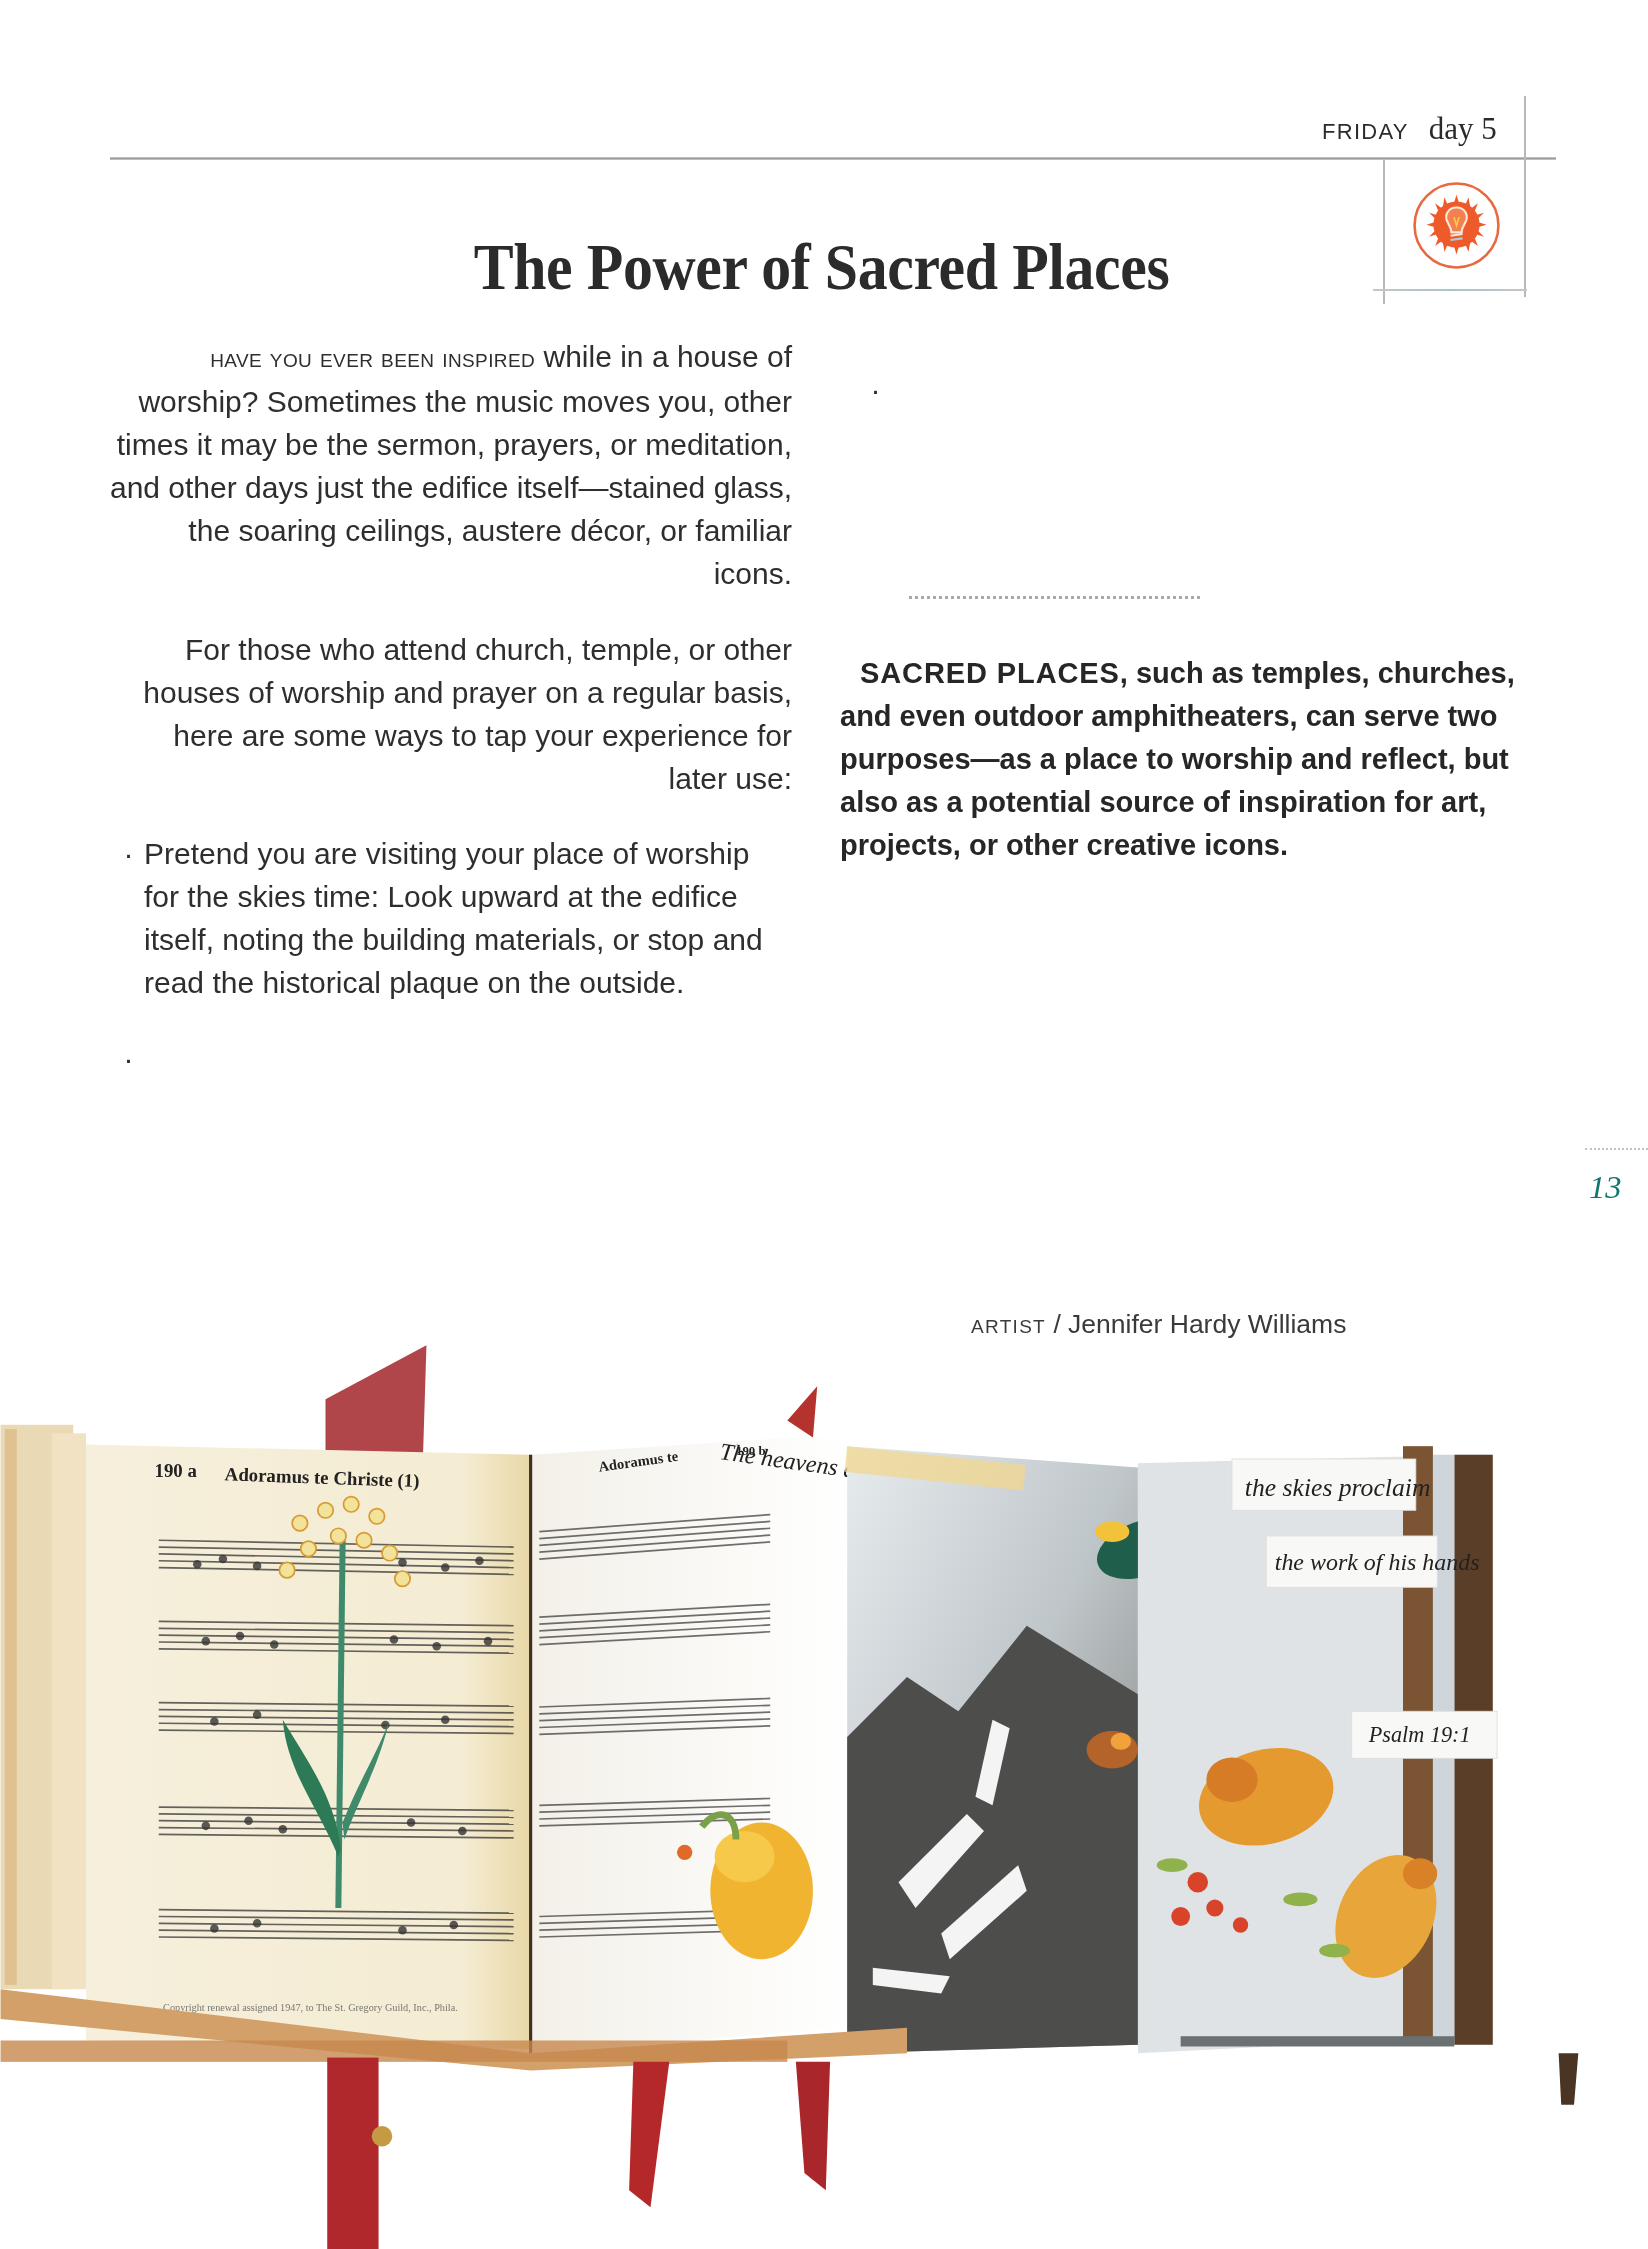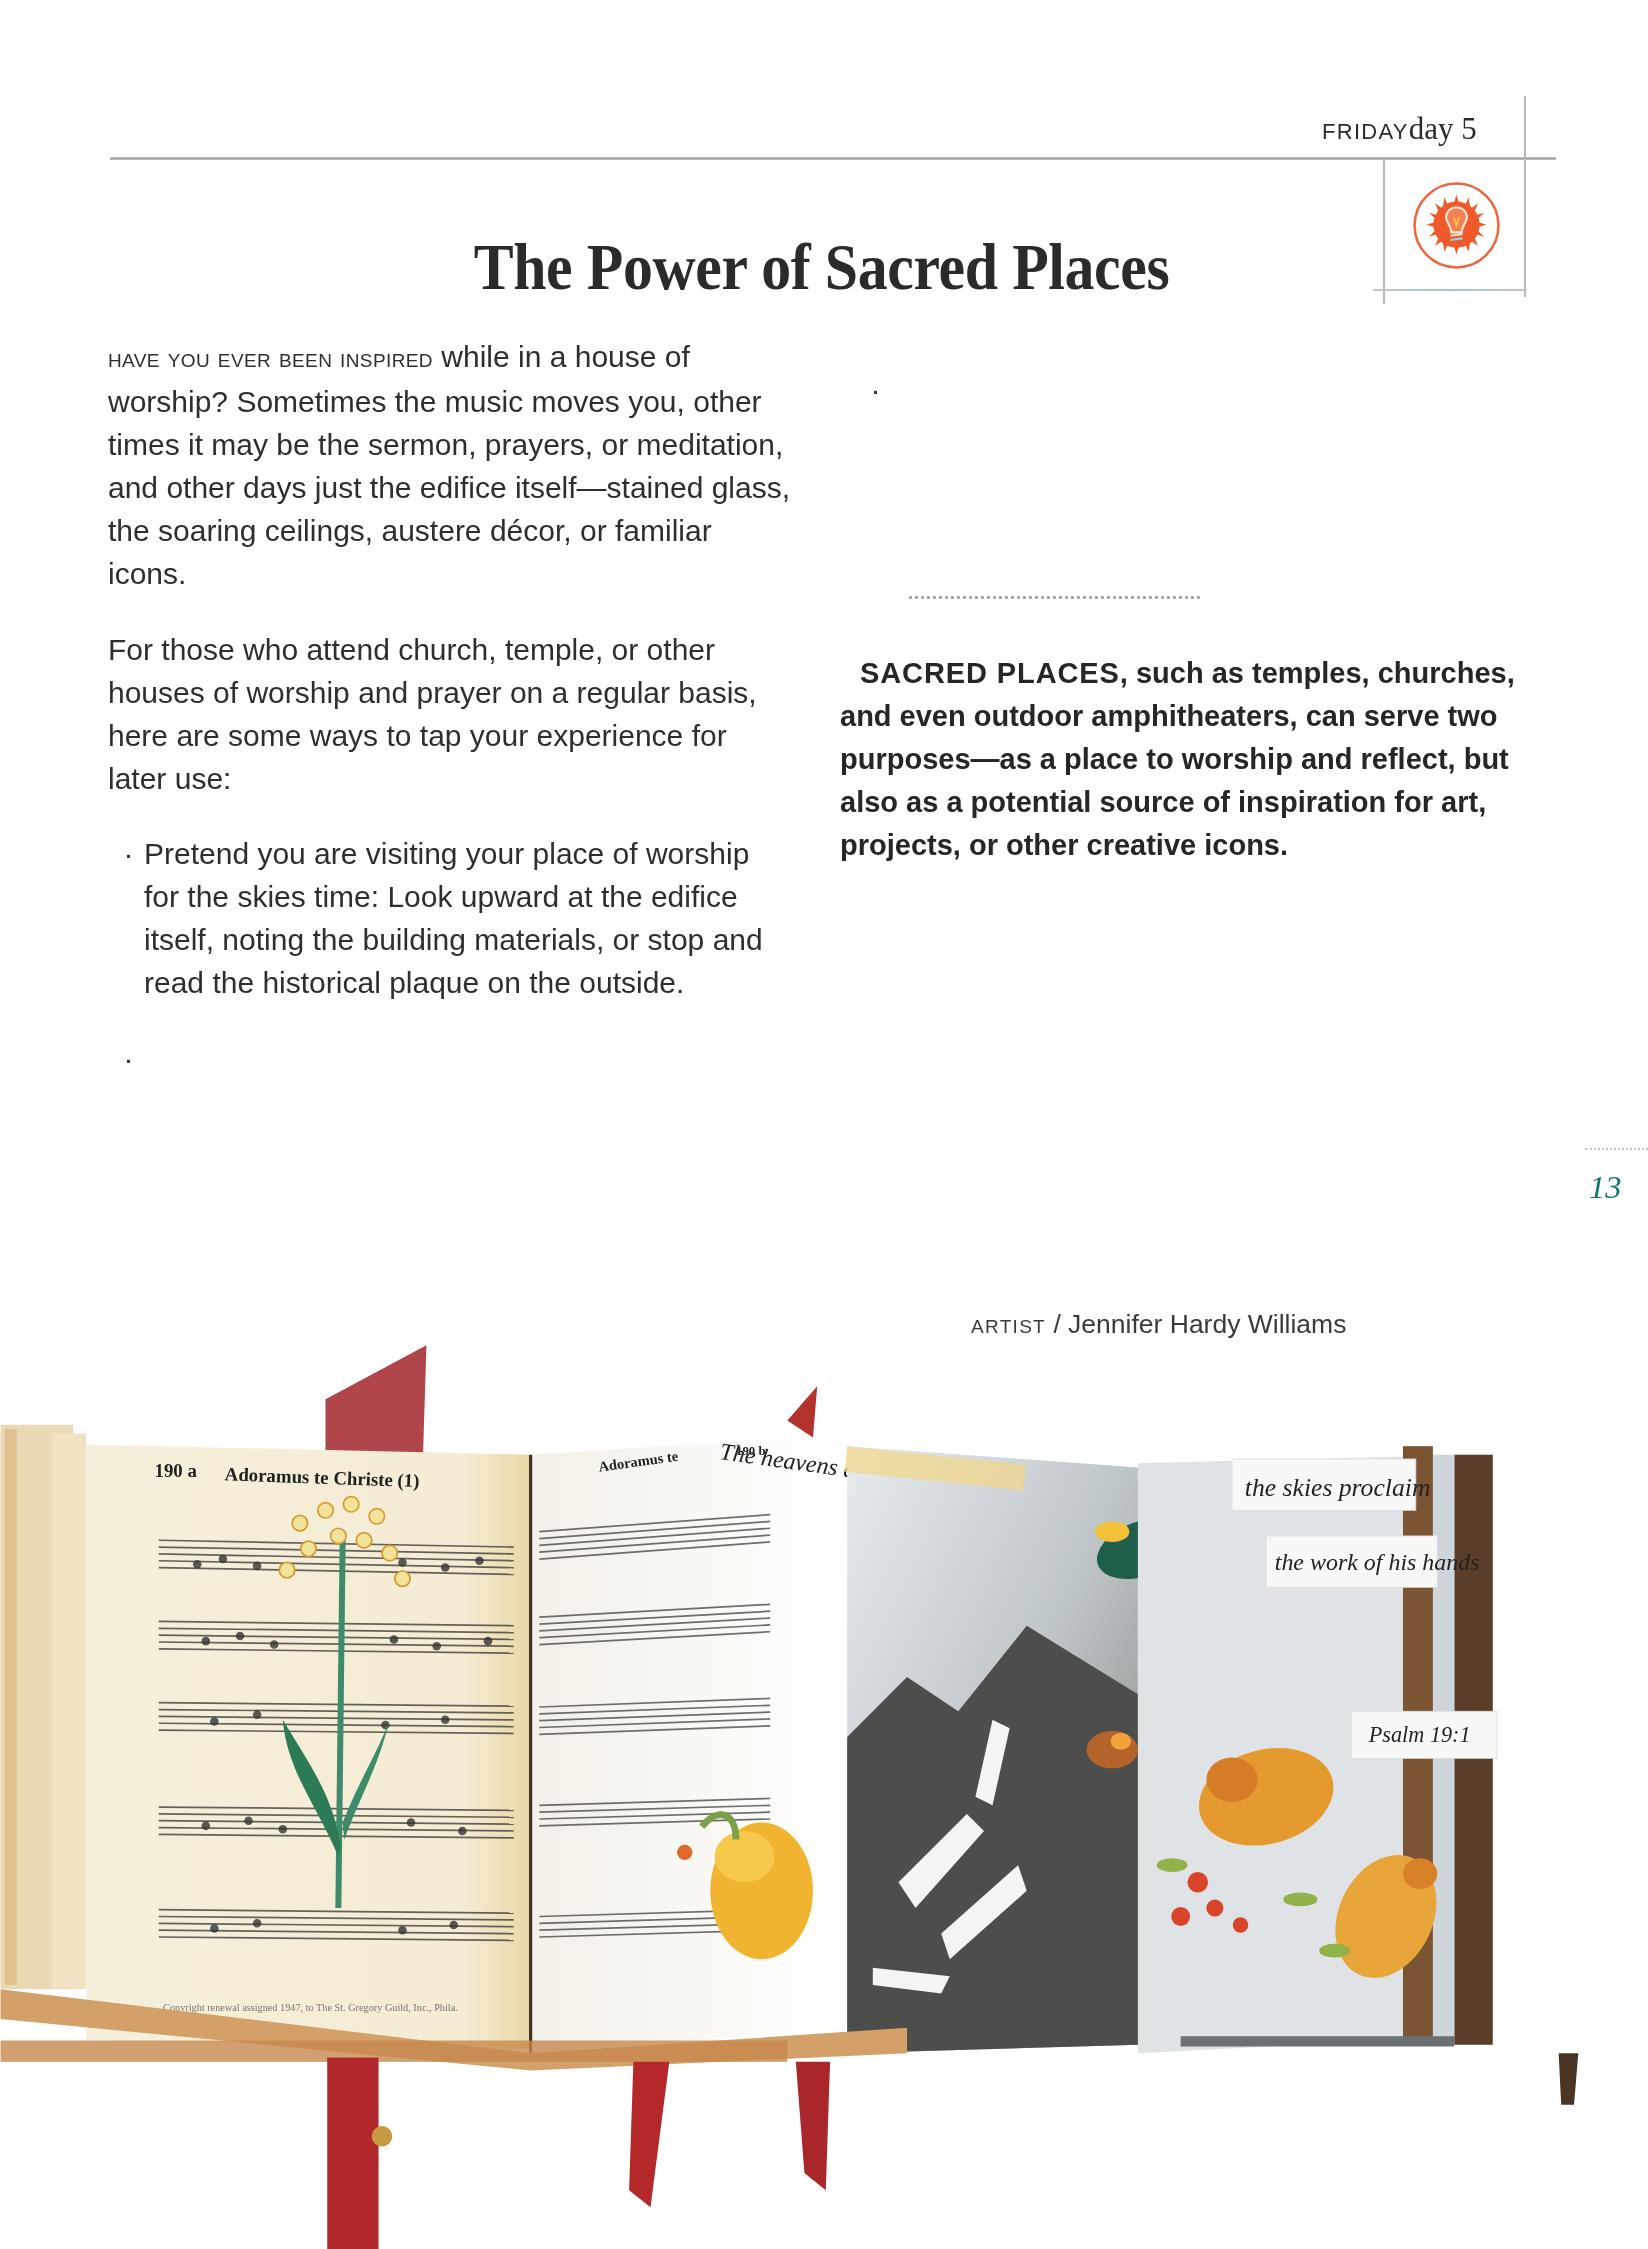--- a/index.html
+++ b/index.html
@@ -5,30 +5,30 @@
   html, body { margin:0; padding:0; background:#ffffff; }
   body { width:1649px; height:2250px; position:relative; overflow:hidden; font-family:"Liberation Sans", sans-serif; color:#2a2a2a; }
 
   
   .rule-top { position:absolute; left:110px; top:157px; width:1446px; height:2.6px; background:linear-gradient(#cfcfcf,#9c9c9c,#cfcfcf); }
   .rule-vert-right { position:absolute; left:1524px; top:96px; width:1.7px; height:201px; background:#b8b8b8; }
   .rule-vert-left { position:absolute; left:1383px; top:159px; width:1.7px; height:145px; background:#b8b8b8; }
   .rule-box-bottom { position:absolute; left:1373px; top:289px; width:154px; height:1.7px; background:linear-gradient(90deg,#c6c6c6,#a9c4cf,#c6c6c6); }
 
   .running-head { position:absolute; top:111px; left:1322px; font-size:22px; letter-spacing:1.3px; color:#2b2b2b; }
-  .running-head .day { font-family:"Liberation Serif", serif; font-size:31px; letter-spacing:0; margin-left:0; }
+  .running-head .day { font-family:"Liberation Serif", serif; font-size:31px; letter-spacing:0; margin-left:20px; }
 
   .icon-badge { position:absolute; left:1412px; top:181px; width:89px; height:89px; }
 
   .title { position:absolute; left:257px; top:186px; width:1129px; text-align:center; font-family:"Liberation Serif", serif; font-size:65px; color:#2b2b2b; letter-spacing:-0.4px; transform:scaleX(0.92); transform-origin:center; }
 
   .col { position:absolute; font-size:30px; line-height:43px; color:#2e2e2e; }
   .col-left { left:108px; top:335px; width:684px; }
   .col-right { left:855px; top:335px; width:676px; }
-  .col p { margin:0 0 32.5px 0; }
+  .col p { margin:0 0 32.5px 0;text-align:right; }
   .smallcaps { font-variant:small-caps; letter-spacing:0.4px; text-transform:lowercase; }
   .smallcaps-wrap { font-size:26.5px; letter-spacing:0.7px; }
   ul.bullets { list-style:none; margin:0; padding:0; }
   ul.bullets li { position:relative; padding-left:36px; margin-bottom:32.5px; }
   ul.bullets li .dot { position:absolute; left:15.4px; top:0; }
   .col-right ul.bullets li { padding-left:36px; }
 
   .dotted-rule { position:absolute; left:909px; top:596px; width:291px; height:0; border-top:3.4px dotted #a9a9a9; }
 
   .pullquote { position:absolute; left:840px; top:652px; width:701px; font-size:29px; line-height:43px; font-weight:bold; color:#262626; }

